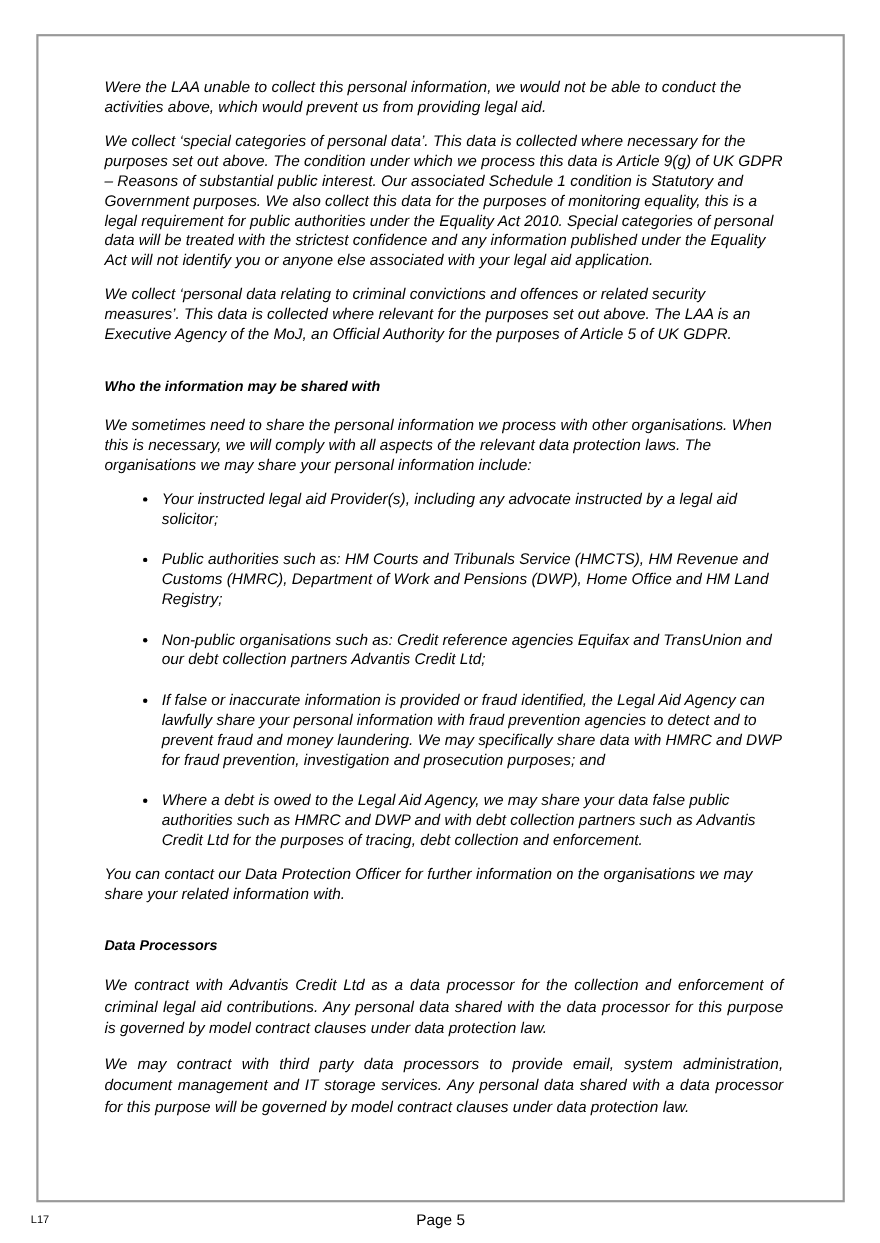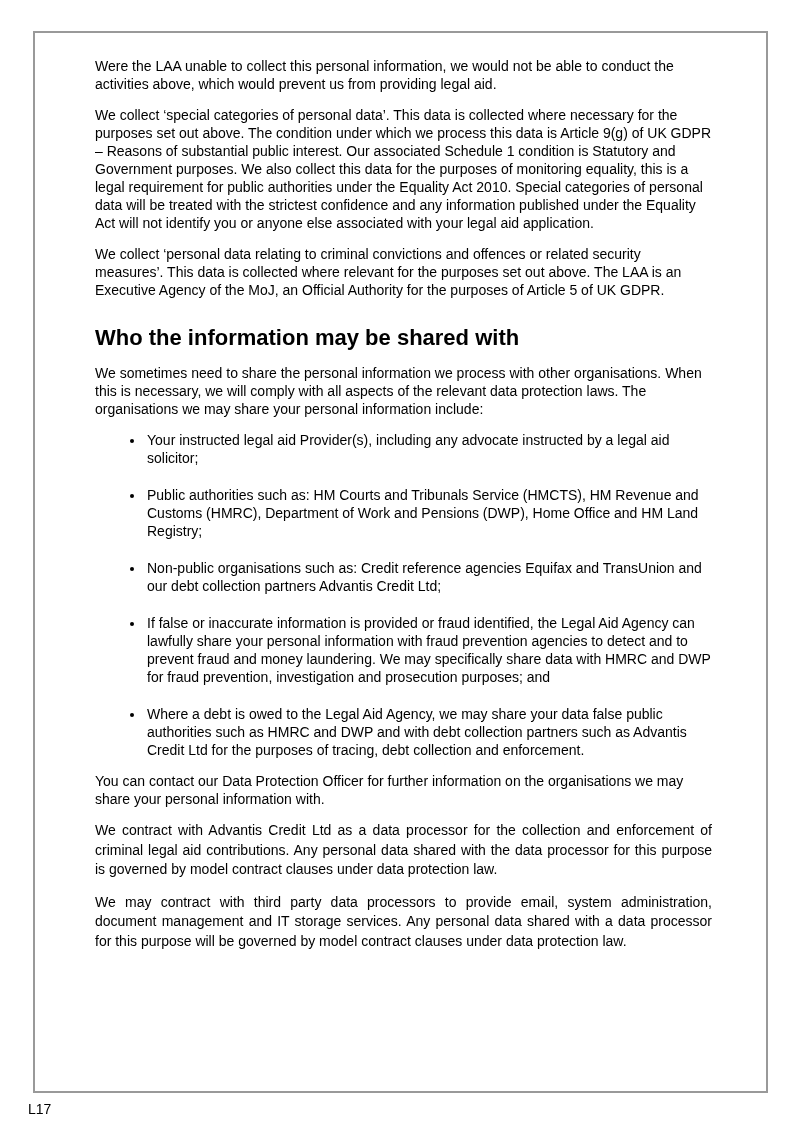--- a/index.html
+++ b/index.html
@@ -22,29 +22,30 @@
     position: absolute;
     left: 33px;
     top: 31px;
     width: 735px;
     height: 1062px;
     border: 2px solid #999999;
     box-sizing: border-box;
     background: #ffffff;
   }
   .content {
-    padding: 24px 54px 0 60px;
+    padding: 37px 54px 0 60px;
     font-size: 14px;
     line-height: 18px;
+    font-style: italic;
   }
   .content p {
     margin: 0 0 13px 0;
   }
   .section-heading {
-    font-size: 22px;
+    font-size: 13px;
     line-height: 22px;
     font-weight: bold;
     margin: 28px 0 15px 0;
   }
   ul.bullets {
     margin: 0 0 13px 0;
     padding-left: 50px;
     list-style-type: disc;
   }
   ul.bullets li {
@@ -55,21 +56,21 @@
     margin-bottom: 0;
   }
   p.justified {
     text-align: justify;
     line-height: 19.5px;
   }
   .footer-left {
     position: absolute;
     left: 28px;
     top: 1101px;
-    font-size: 14px;
+    font-size: 10px;
     line-height: 17px;
   }
   .footer-center {
     position: absolute;
     left: 33px;
     top: 1101px;
     width: 735px;
     text-align: center;
     font-size: 14px;
     line-height: 17px;
@@ -90,22 +91,24 @@
       <p>We sometimes need to share the personal information we process with other organisations. When this is necessary, we will comply with all aspects of the relevant data protection laws. The organisations we may share your personal information include:</p>
 
       <ul class="bullets">
         <li>Your instructed legal aid Provider(s), including any advocate instructed by a legal aid solicitor;</li>
         <li>Public authorities such as: HM Courts and Tribunals Service (HMCTS), HM Revenue and Customs (HMRC), Department of Work and Pensions (DWP), Home Office and HM Land Registry;</li>
         <li>Non-public organisations such as: Credit reference agencies Equifax and TransUnion and our debt collection partners Advantis Credit Ltd;</li>
         <li>If false or inaccurate information is provided or fraud identified, the Legal Aid Agency can lawfully share your personal information with fraud prevention agencies to detect and to prevent fraud and money laundering. We may specifically share data with HMRC and DWP for fraud prevention, investigation and prosecution purposes; and</li>
         <li>Where a debt is owed to the Legal Aid Agency, we may share your data false public authorities such as HMRC and DWP and with debt collection partners such as Advantis Credit Ltd for the purposes of tracing, debt collection and enforcement.</li>
       </ul>
 
-      <p>You can contact our Data Protection Officer for further information on the organisations we may share your personal information with.</p>
+      <p>You can contact our Data Protection Officer for further information on the organisations we may share your related information with.</p>
 
+      <h2 class="section-heading">Data Processors</h2>
 
       <p class="justified">We contract with Advantis Credit Ltd as a data processor for the collection and enforcement of criminal legal aid contributions. Any personal data shared with the data processor for this purpose is governed by model contract clauses under data protection law.</p>
       <p class="justified">We may contract with third party data processors to provide email, system administration, document management and IT storage services. Any personal data shared with a data processor for this purpose will be governed by model contract clauses under data protection law.</p>
     </div>
   </div>
 
   <div class="footer-left">L17</div>
+  <div class="footer-center">Page 5</div>
 </div>
 
 </body></html>

